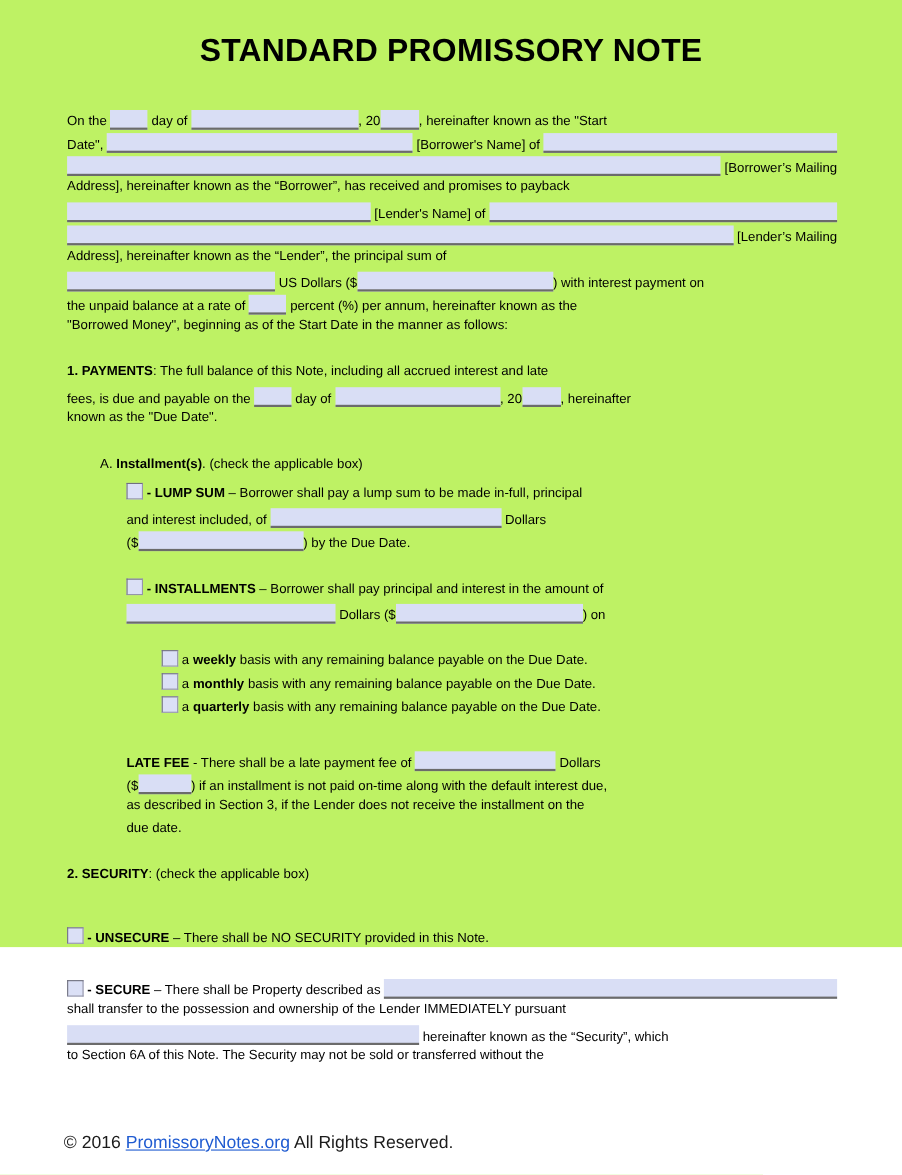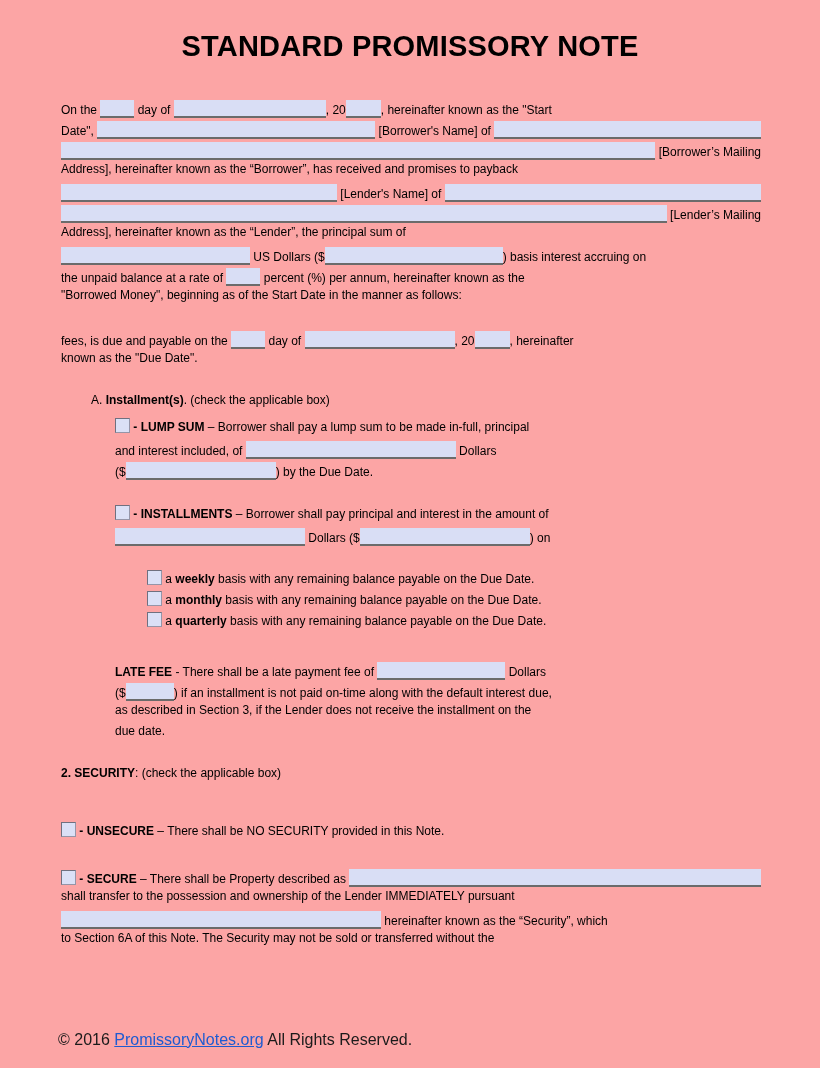--- a/index.html
+++ b/index.html
@@ -4,21 +4,21 @@
 <style>
   html, body { margin: 0; padding: 0; }
   body {
     width: 820px; height: 1068px;
     background: #ffffff;
     font-family: "Liberation Sans", sans-serif;
     color: #000000;
     overflow: hidden;
     position: relative;
   }
-  .page { width: 820px; height: 1068px; position: relative; background: #fca5a5; }
+  .page { width: 820px; height: 861px; position: relative; background: #bef264; }
 
   .title {
     position: absolute;
     top: 30px; left: 0; width: 820px;
     margin: 0;
     text-align: center;
     font-size: 29px;
     font-weight: bold;
     letter-spacing: 0.2px;
   }
@@ -115,32 +115,36 @@
           <span class="blank fill"></span>
           <span class="txt"> [Lender’s Mailing</span>
         </div>
         <div class="line">
           <span class="txt">Address], hereinafter known as the “Lender”, the principal sum of</span>
         </div>
         <div class="line">
           <span class="blank" style="width: 189px;"></span>
           <span class="txt"> US Dollars ($</span>
           <span class="blank" style="width: 178px;"></span>
-          <span class="txt">) basis interest accruing on</span>
+          <span class="txt">) with interest payment on</span>
         </div>
         <div class="line">
           <span class="txt">the unpaid balance at a rate of </span>
           <span class="blank" style="width: 34px;"></span>
           <span class="txt"> percent (%) per annum, hereinafter known as the</span>
         </div>
         <div class="line">
           <span class="txt">"Borrowed Money", beginning as of the Start Date in the manner as follows:</span>
         </div>
       </div>
       <div class="block" style="margin-left: 0px; margin-top: 21px;">
+        <div class="line">
+          <span class="txt bold">1. PAYMENTS</span>
+          <span class="txt">: The full balance of this Note, including all accrued interest and late</span>
+        </div>
         <div class="line">
           <span class="txt">fees, is due and payable on the </span>
           <span class="blank" style="width: 34px;"></span>
           <span class="txt"> day of </span>
           <span class="blank" style="width: 150px;"></span>
           <span class="txt">, 20</span>
           <span class="blank" style="width: 35px;"></span>
           <span class="txt">, hereinafter</span>
         </div>
         <div class="line">

